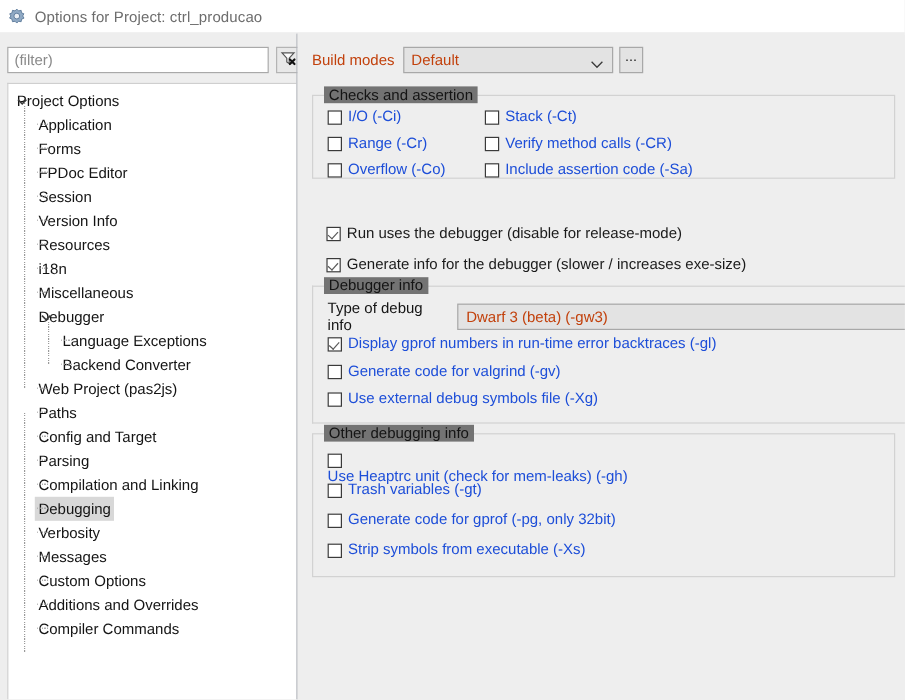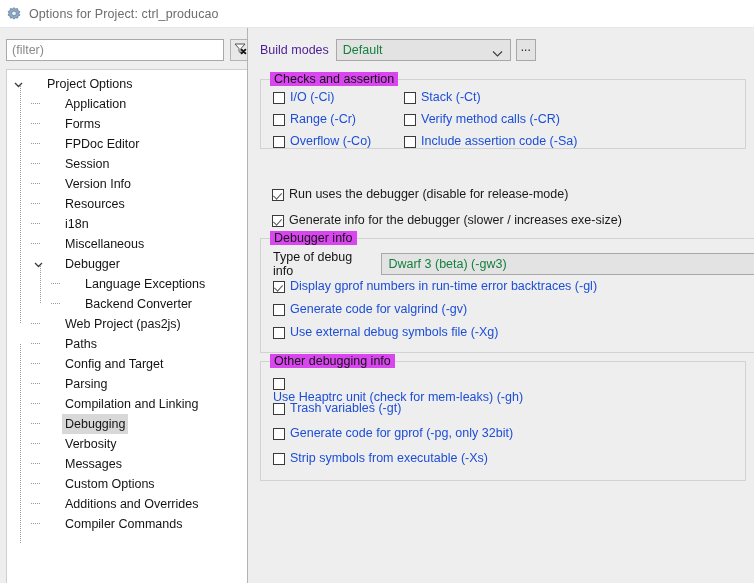--- a/index.html
+++ b/index.html
@@ -54,21 +54,21 @@
     position:absolute;left:6px;top:41px;width:241px;height:514px;
     background:#ffffff;border-left:1px solid #cfcfcf;border-top:1px solid #cfcfcf;
     box-sizing:border-box;overflow:hidden;
   }
   .tree{position:relative;padding-top:4px;}
   .node{
     position:relative;height:20px;line-height:20px;
     display:flex;align-items:center;white-space:nowrap;
   }
   .node .lbl{
-    font-size:12.5px;color:#141414;padding:0 3px;margin-left:33px;
+    font-size:12.5px;color:#141414;padding:0 3px;
   }
   .node.selected .lbl{background:#d8d8d8;}
   .lvl0{padding-left:4px;}
   .lvl1{padding-left:22px;}
   .lvl2{padding-left:42px;}
   .arrow{
     position:absolute;width:11px;height:11px;left:6px;top:5px;
   }
   .arrow svg{display:block;}
   .dashmark{
@@ -85,42 +85,42 @@
   .col-divider{
     position:absolute;left:247px;top:28px;width:1px;height:555px;background:#b0b4ba;
   }
 
   
   .right-col{position:absolute;left:248px;top:28px;width:506px;height:555px;background:#eeeeee;}
 
   .buildmodes-row{
     position:absolute;left:12px;top:11px;display:flex;align-items:center;
   }
-  .bm-label{font-size:12.5px;color:#4c1d95;margin-right:7px;}
+  .bm-label{font-size:12.5px;color:#c2410c;margin-right:7px;}
   .combo{
     position:relative;height:22px;background:#e3e3e3;
     border:1px solid #a8a8a8;box-sizing:border-box;
     display:flex;align-items:center;padding-left:6px;
-    font-size:12.5px;color:#15803d;
+    font-size:12.5px;color:#c2410c;
   }
   .combo.bm{width:175px;}
   .combo .chev{
     position:absolute;right:7px;top:7px;
   }
   .ellipsis-btn{
     width:20px;height:22px;margin-left:5px;
     background:#e3e3e3;border:1px solid #a8a8a8;box-sizing:border-box;
     display:flex;align-items:center;justify-content:center;
     font-size:12px;color:#222;line-height:1;padding-bottom:6px;
   }
 
   
   .group{position:absolute;border:1px solid #d2d2d2;box-sizing:border-box;}
   .group > .gtitle{
-    position:absolute;top:-8px;left:9px;background:#d946ef;
+    position:absolute;top:-8px;left:9px;background:#737373;
     padding:0 4px;font-size:12.5px;color:#141414;white-space:nowrap;
   }
 
   .chk{
     position:absolute;display:flex;align-items:flex-start;white-space:nowrap;
   }
   .box{
     width:12px;height:12px;flex:0 0 auto;
     background:#ffffff;border:1px solid #3a3a3a;box-sizing:border-box;
     margin-right:5px;margin-top:2px;position:relative;

